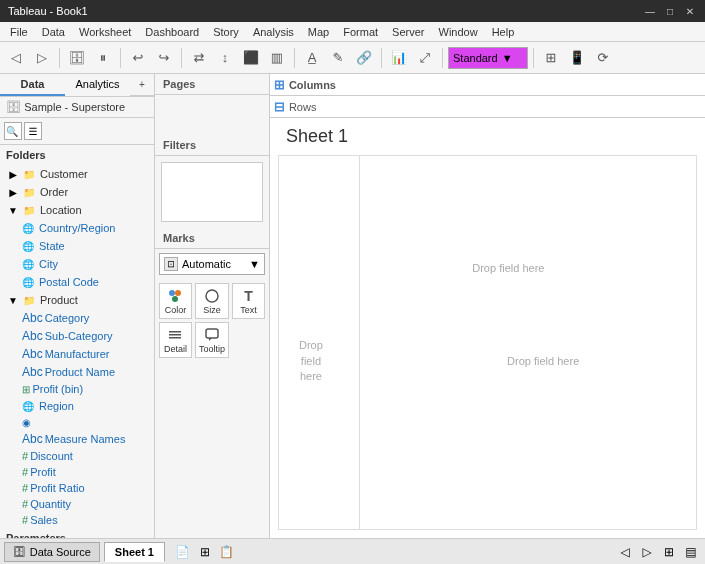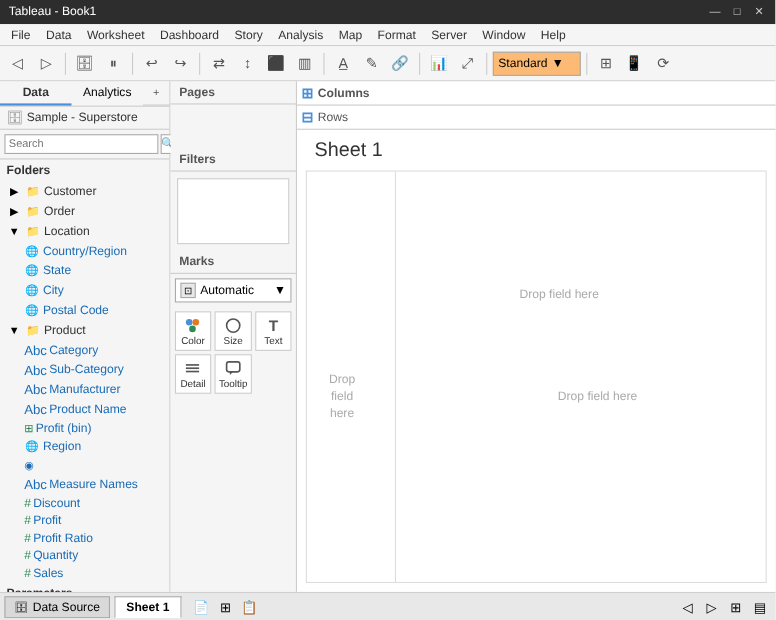--- a/index.html
+++ b/index.html
@@ -12,21 +12,21 @@
     .title-bar-btn { width: 14px; height: 14px; color: #ccc; font-size: 10px; cursor: pointer; display: flex; align-items: center; justify-content: center; }
 
     
     .menu-bar { background: #f5f5f5; height: 20px; display: flex; align-items: center; padding: 0 4px; border-bottom: 1px solid #ccc; gap: 2px; }
     .menu-item { padding: 2px 6px; font-size: 11px; cursor: pointer; color: #333; }
 
     
     .toolbar { background: #f5f5f5; height: 32px; display: flex; align-items: center; padding: 0 4px; border-bottom: 1px solid #ccc; gap: 2px; }
     .toolbar-btn { width: 24px; height: 24px; display: flex; align-items: center; justify-content: center; cursor: pointer; border: 1px solid transparent; border-radius: 2px; font-size: 13px; color: #555; }
     .toolbar-sep { width: 1px; height: 20px; background: #ccc; margin: 0 3px; }
-    .toolbar-dropdown { height: 22px; border: 1px solid #aaa; background: #fdba74; font-size: 11px; padding: 0 4px; cursor: pointer; display: flex; align-items: center; gap: 4px; min-width: 80px; }
+    .toolbar-dropdown { height: 22px; border: 1px solid #aaa; background: #d946ef; font-size: 11px; padding: 0 4px; cursor: pointer; display: flex; align-items: center; gap: 4px; min-width: 80px; }
 
     
     .main-content { display: flex; height: calc(564px - 22px - 20px - 32px - 26px); }
 
     
     .left-panel { width: 155px; background: #f5f5f5; border-right: 1px solid #ccc; display: flex; flex-direction: column; flex-shrink: 0; }
     .panel-tabs { display: flex; border-bottom: 1px solid #ccc; }
     .panel-tab { flex: 1; padding: 4px 6px; font-size: 11px; cursor: pointer; text-align: center; border-bottom: 2px solid transparent; }
     .panel-tab.active { border-bottom: 2px solid #4a90d9; color: #333; font-weight: bold; }
     .panel-tab-icon { width: 16px; height: 16px; display: flex; align-items: center; justify-content: center; font-size: 10px; cursor: pointer; color: #555; }
@@ -148,21 +148,20 @@
         <div class="panel-tab-icon">+</div>
       </div>
     </div>
 
     <div style="display:flex;align-items:center;padding:3px 6px;border-bottom:1px solid #ccc;gap:3px;">
       <span style="font-size:12px;color:#888;">🗄</span>
       <span style="font-size:11px;color:#333;">Sample - Superstore</span>
     </div>
 
     <div class="search-bar">
-      <input class="search-input" type="text" placeholder="Search" style="">
       <div class="search-icon-btn">🔍</div>
       <div class="search-icon-btn">☰</div>
     </div>
 
     <div class="panel-scroll">
 
       <div class="section-header">Folders</div>
 
       <div class="folder-item">
         <span class="icon">▶</span>

